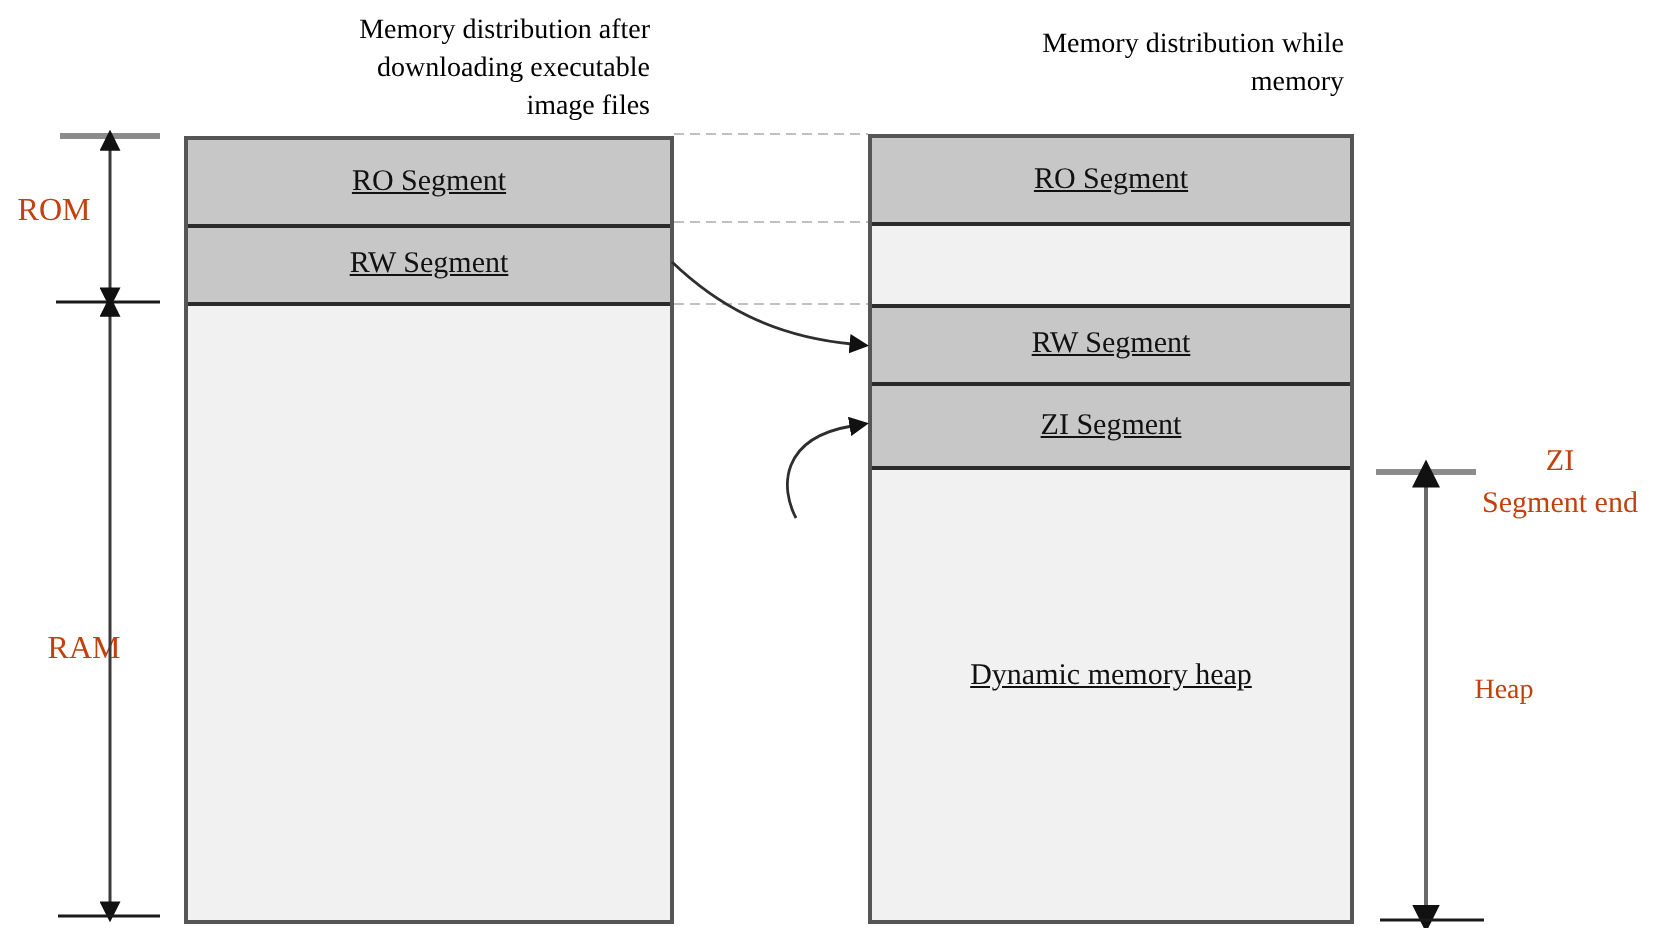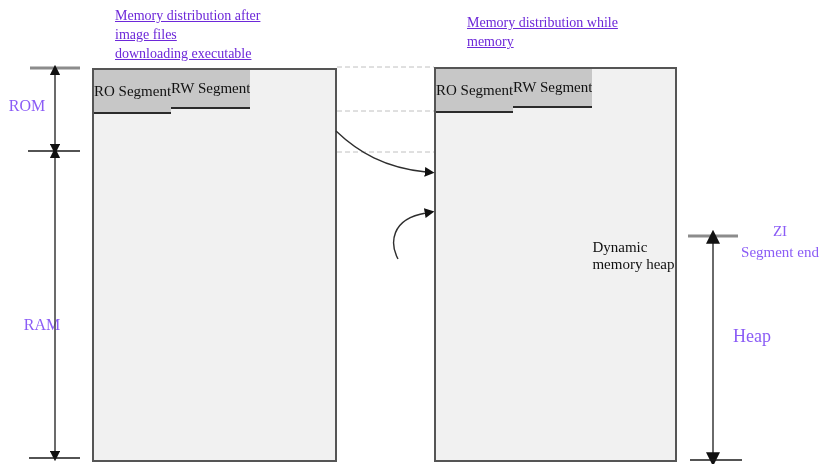--- a/index.html
+++ b/index.html
@@ -6,80 +6,80 @@
   #stage{
     position:relative;
     width:829px;height:464px;
     background:#ffffff;
     font-family:"Liberation Serif","DejaVu Serif",serif;
     color:#111;
     overflow:hidden;
   }
   .title{
     position:absolute;
-    text-align:left;
+    text-align:right;
     font-size:14px;
     line-height:19px;
-    color:#6d28d9;
-    text-decoration:underline;
+    color:#000000;
   }
   #left-title{left:115px;top:6px;width:210px;}
   #right-title{left:467px;top:13px;width:205px;}
 
   .membox{
     position:absolute;
     display:flex;
-    flex-direction:row;
+    flex-direction:column;
     border:2px solid var(--box-border,#555);
     box-sizing:border-box;
     background:var(--light-fill,#f1f1f1);
+    text-decoration:underline;
   }
   #left-box{left:92px;top:68px;width:245px;height:394px;}
   #right-box{left:434px;top:67px;width:243px;height:395px;}
 
   .seg{
     display:flex;align-items:center;justify-content:center;
     font-size:15px;
     box-sizing:border-box;
     flex:0 0 auto;
   }
   .seg.gray{background:var(--segment-fill,#c7c7c7);}
   .seg.light{background:var(--light-fill,#f1f1f1);}
   .seg.sep{border-bottom:2px solid var(--separator,#2b2b2b);}
   .seg.fill{flex:1 1 auto;}
   #right-heap{padding-bottom:18px;}
 
   .side-label{
     position:absolute;
     text-align:center;
     font-size:16px;
-    color:#8b5cf6;
+    color:#c2410c;
   }
   #rom-label{left:4px;top:97px;width:46px;}
   #ram-label{left:19px;top:316px;width:46px;}
   #zi-end-label{left:728px;top:221px;width:104px;font-size:15px;line-height:21px;}
-  #heap-label{left:722px;top:326px;width:60px;font-size:18px;}
+  #heap-label{left:722px;top:338px;width:60px;font-size:14px;}
 
   svg.overlay{position:absolute;left:0;top:0;pointer-events:none;}
   .tick-gray{stroke:var(--tick-gray,#8c8c8c);stroke-width:3;}
   .tick-dark{stroke:#1a1a1a;stroke-width:1.5;}
   .arrow-dark{stroke:var(--arrow,#3a3a3a);stroke-width:1.5;fill:none;}
   .arrow-gray{stroke:#6a6a6a;stroke-width:2;fill:none;}
   .dash{stroke:var(--dashed-line,#c0c0c0);stroke-width:1;stroke-dasharray:5 3;}
   .curve{stroke:#2e2e2e;stroke-width:1.4;fill:none;}
 </style>
 </head>
 <body>
 
 <div id="stage">
 
   <div class="title" id="left-title">
     <div>Memory distribution after</div>
+    <div>downloading executable</div>
     <div>image files</div>
-    <div>downloading executable</div>
   </div>
   <div class="title" id="right-title">
     <div>Memory distribution while</div>
     <div>memory</div>
   </div>
 
   <div class="membox" id="left-box">
     <div class="seg gray sep" style="height:44px">
       <span>RO Segment</span>
     </div>
@@ -89,20 +89,23 @@
     <div class="seg light fill"></div>
   </div>
 
   <div class="membox" id="right-box">
     <div class="seg gray sep" style="height:44px">
       <span>RO Segment</span>
     </div>
     <div class="seg light sep" style="height:41px"></div>
     <div class="seg gray sep" style="height:39px">
       <span>RW Segment</span>
+    </div>
+    <div class="seg gray sep" style="height:42px">
+      <span>ZI Segment</span>
     </div>
     <div class="seg light fill" id="right-heap">
       <span>Dynamic memory heap</span>
     </div>
   </div>
 
   <div class="side-label" id="rom-label">ROM</div>
   <div class="side-label" id="ram-label">RAM</div>
   <div class="side-label" id="zi-end-label">
     <div>ZI</div>

